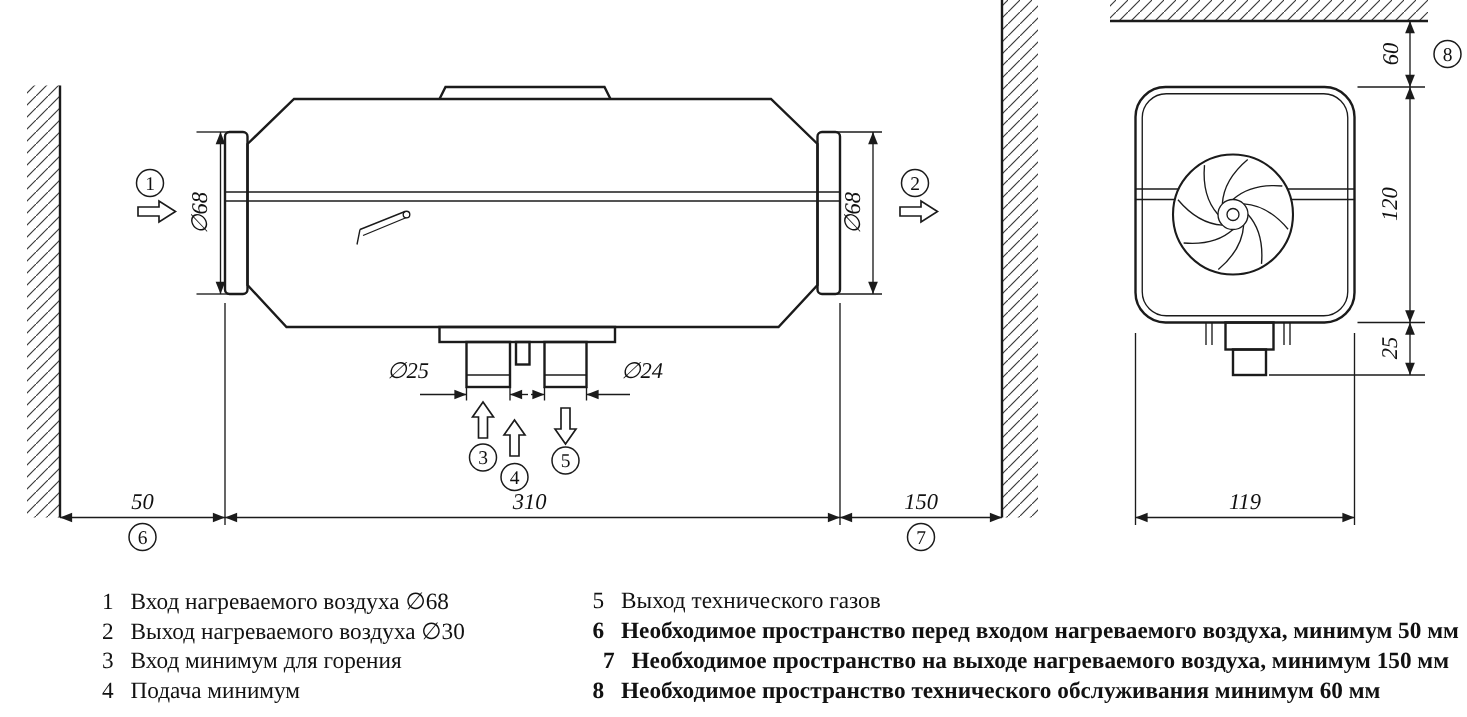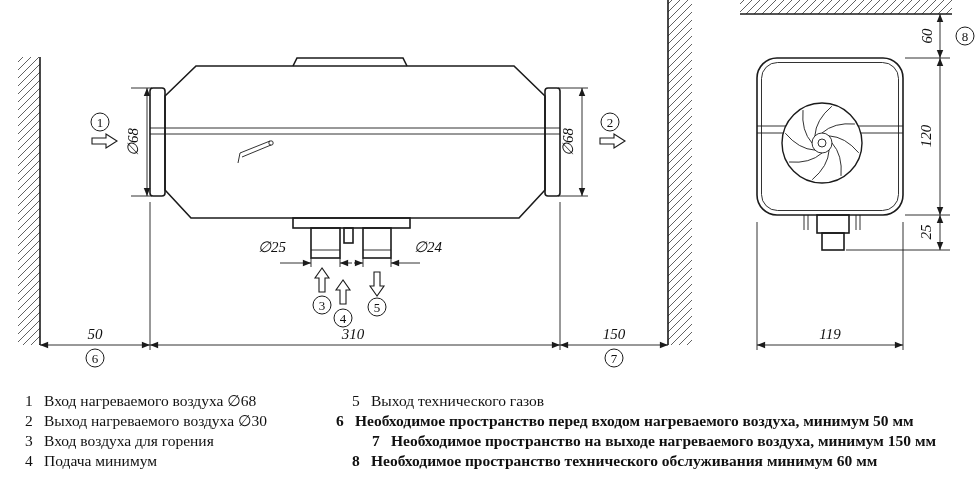--- a/index.html
+++ b/index.html
@@ -10,21 +10,21 @@
   .thin{fill:none;stroke:#1b1b1b;stroke-width:0.9;}
   .dim{fill:none;stroke:#1b1b1b;stroke-width:0.9;}
   .fan-outer{fill:#fff;stroke:#1b1b1b;stroke-width:1.4;}
   .hatchrect{fill:url(#hatch);stroke:none;}
   .flow-arrow{fill:#fff;stroke:#1b1b1b;stroke-width:1.1;}
   .dimtext{font-family:"Liberation Serif","DejaVu Serif",serif;font-style:italic;
            font-size:15px;fill:#111;text-anchor:middle;}
   .callout-circle{fill:#fff;stroke:#1b1b1b;stroke-width:1;}
   .callout-num{font-family:"Liberation Serif","DejaVu Serif",serif;font-size:13px;
                fill:#111;text-anchor:middle;}
-  .legend-item{position:absolute;font-size:15.5px;color:#111;white-space:nowrap;}
+  .legend-item{position:absolute;font-size:15.5px;color:#111;white-space:nowrap;margin-left:43px;}
   .legend-item .num{display:inline-block;min-width:14px;margin-right:5px;}
   .legend-item.bold{font-weight:bold;}
 </style>
 </head>
 <body>
 
 <div class="canvas">
 
 <svg width="978" height="478" viewBox="0 0 978 478">
   <defs>
@@ -206,33 +206,33 @@
 </svg>
 
   <div>
     <div class="legend-item" style="left:25px;top:392px">
       <span class="num">1</span><span>Вход нагреваемого воздуха ∅68</span>
     </div>
     <div class="legend-item" style="left:25px;top:412px">
       <span class="num">2</span><span>Выход нагреваемого воздуха ∅30</span>
     </div>
     <div class="legend-item" style="left:25px;top:432px">
-      <span class="num">3</span><span>Вход воздуха для горения</span>
+      <span class="num">3</span><span>Вход минимум для горения</span>
     </div>
     <div class="legend-item" style="left:25px;top:452px">
       <span class="num">4</span><span>Подача минимум</span>
     </div>
 
     <div class="legend-item" style="left:352px;top:392px">
       <span class="num">5</span><span>Выход технического газов</span>
     </div>
-    <div class="legend-item bold" style="left:336px;top:412px">
+    <div class="legend-item bold" style="left:352px;top:412px">
       <span class="num">6</span><span>Необходимое пространство перед входом нагреваемого воздуха, минимум 50 мм</span>
     </div>
-    <div class="legend-item bold" style="left:372px;top:432px">
+    <div class="legend-item bold" style="left:359px;top:432px">
       <span class="num">7</span><span>Необходимое пространство на выходе нагреваемого воздуха, минимум 150 мм</span>
     </div>
     <div class="legend-item bold" style="left:352px;top:452px">
       <span class="num">8</span><span>Необходимое пространство технического обслуживания минимум 60 мм</span>
     </div>
   </div>
 
 </div>
 
 </body></html>

